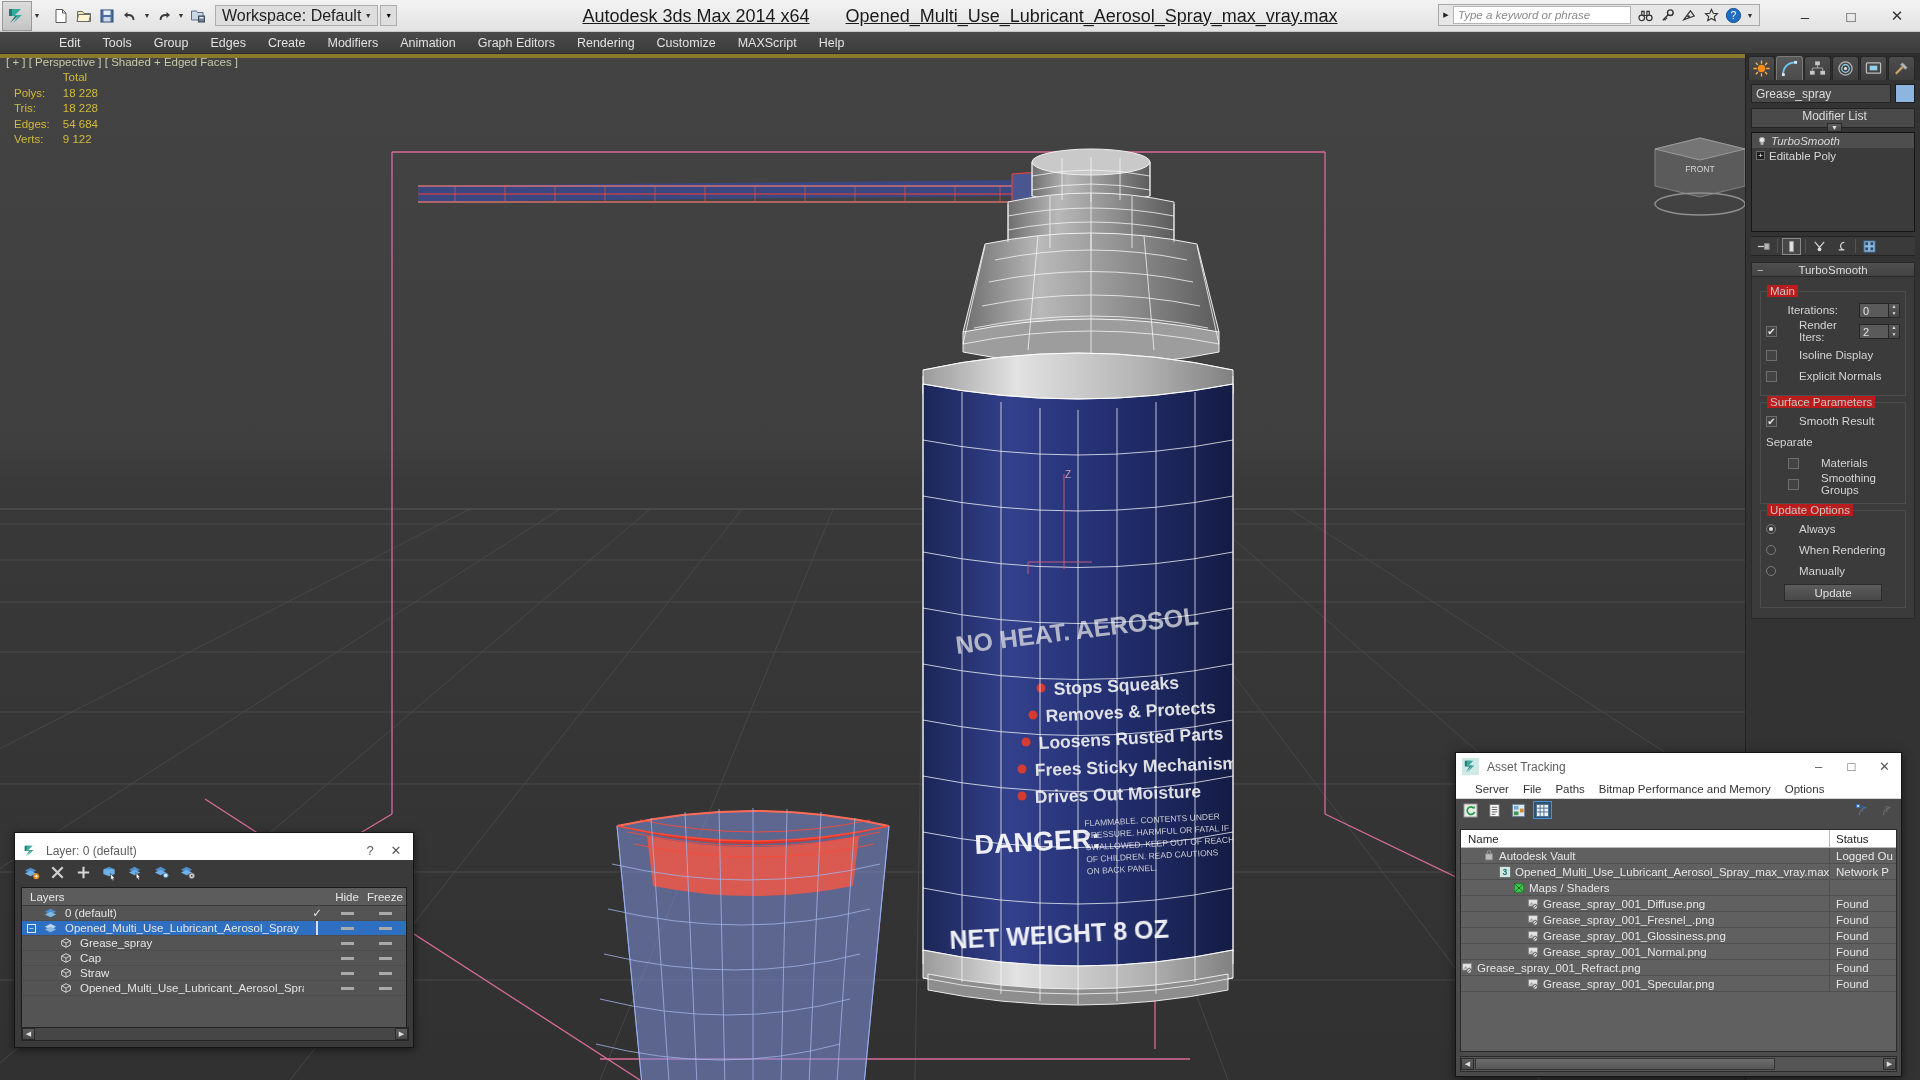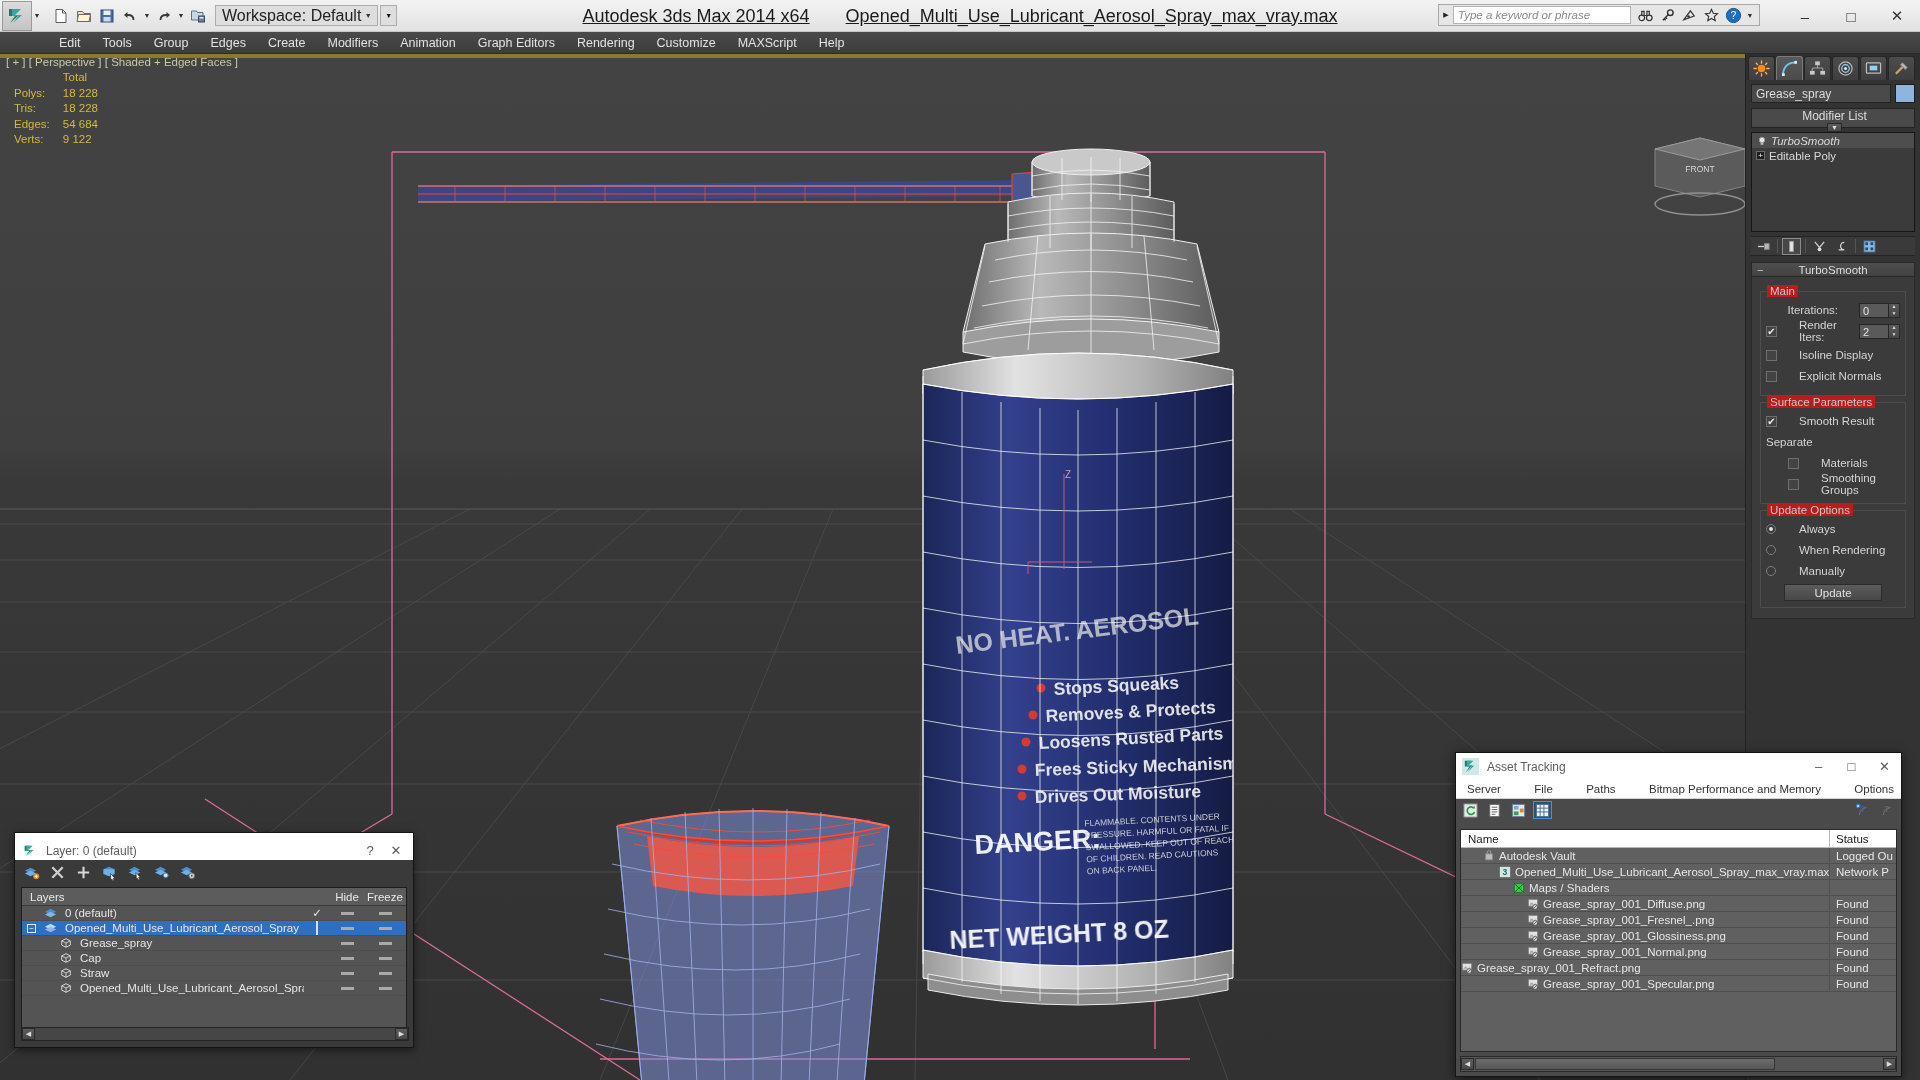--- a/index.html
+++ b/index.html
@@ -159,21 +159,21 @@
   #layer-sb .track { flex:1; }
 
   
   #assetdlg { position:absolute; left:1455px; top:752px; width:447px; height:325px;
     background:#4a4a4a; border:1px solid #141414; box-shadow:0 2px 10px rgba(0,0,0,.55); z-index:20; }
   #asset-title { height:27px; background:#fff; display:flex; align-items:center; padding-left:6px; }
   #asset-title .at { font-size:12px; color:#5d5d5d; margin-left:8px; flex:1; }
   #asset-title .abtn { width:33px; height:26px; display:flex; align-items:center;
     justify-content:center; font-size:13px; color:#5a5a5a; }
   #asset-menu { height:19px; background:#fff; display:flex; align-items:center;
-    padding-left:4px; border-bottom:1px solid #d6d6d6;justify-content:space-between; }
+    padding-left:12px; border-bottom:1px solid #d6d6d6; }
   #asset-menu .ami { font-size:11.5px; color:#333; padding:1px 7px; }
   #asset-tools { height:22px; background:#4a4a4a; display:flex; align-items:center;
     padding:0 5px; gap:5px; }
   .atool { width:19px; height:18px; display:flex; align-items:center; justify-content:center; }
   .atool.sel { border:1px solid #4a90d9; background:#30506e; }
   #asset-grid { position:absolute; left:4px; top:76px; right:4px; bottom:24px;
     background:#606060; border:1px solid #2a2a2a; overflow:hidden; }
   #ag-head { height:18px; background:#fff; display:flex; align-items:center;
     font-size:11.5px; color:#222; border-bottom:1px solid #b9b9b9; }
   #ag-head .n { flex:1; padding-left:7px; border-right:1px solid #b9b9b9; height:18px; line-height:18px; }

